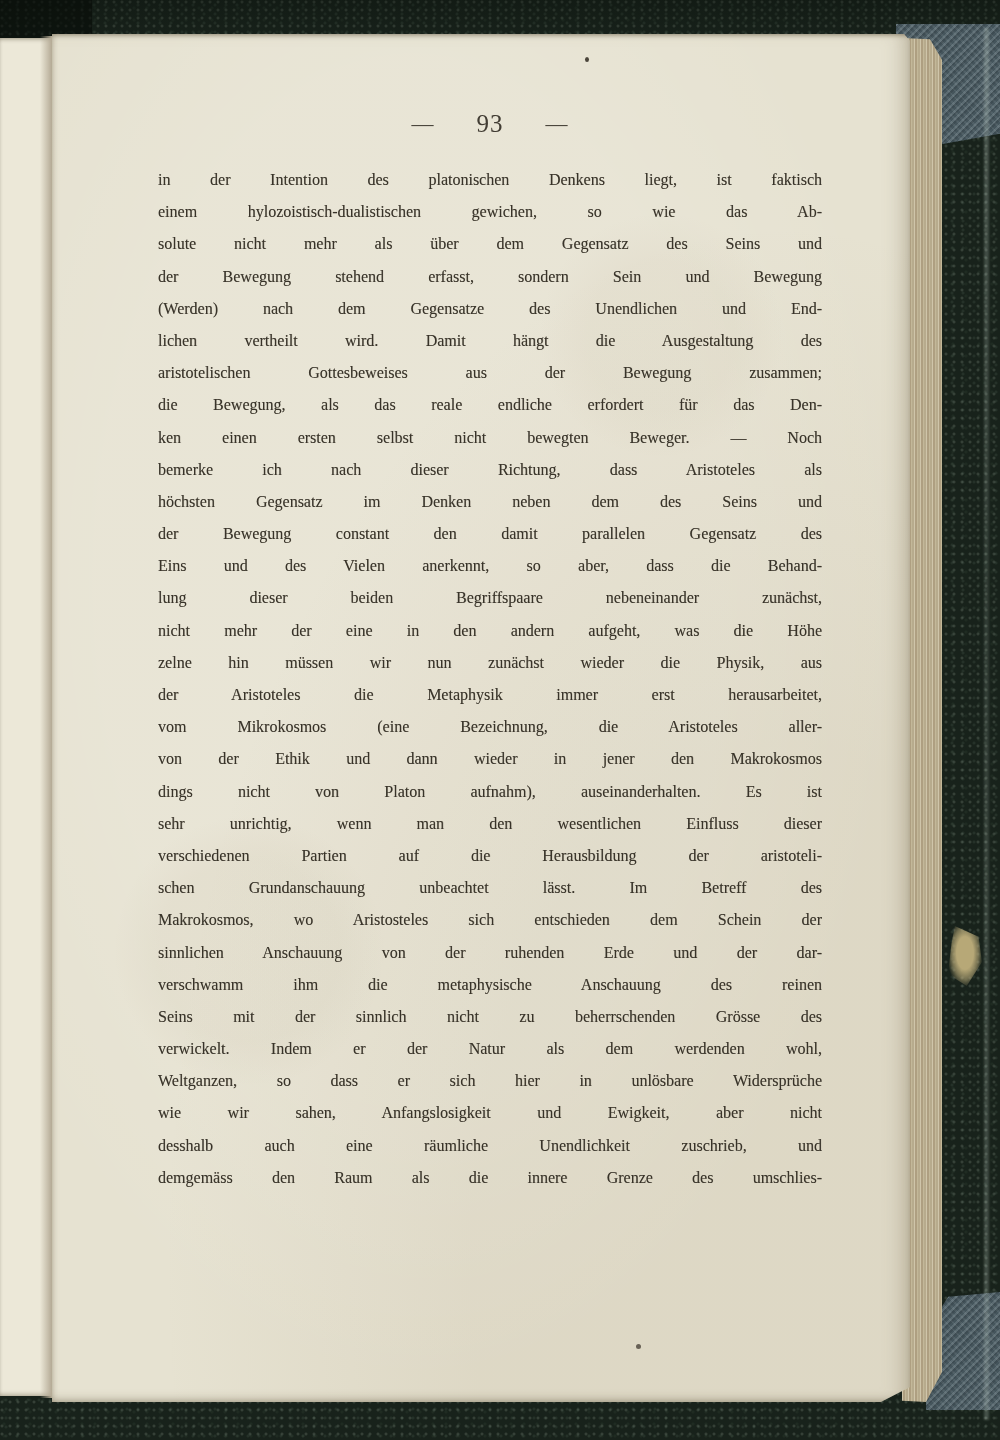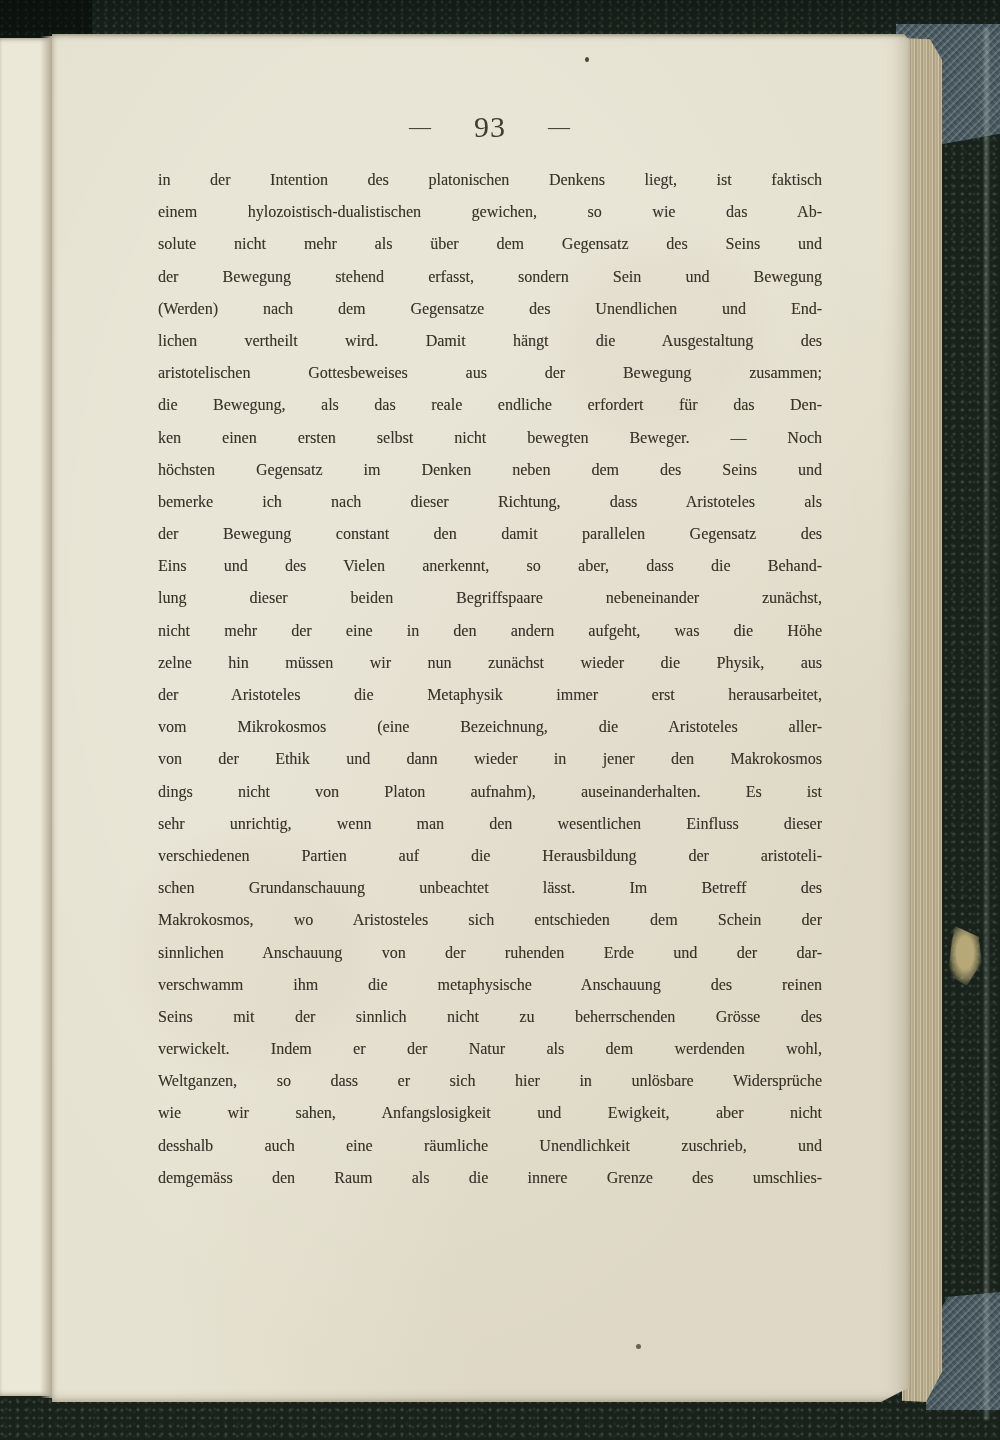--- a/index.html
+++ b/index.html
@@ -98,21 +98,21 @@
       inset 0 -6px 8px -5px rgba(95,84,60,0.45),
       inset -16px 0 22px -12px rgba(110,96,66,0.40),
       inset 4px 0 6px -3px rgba(110,96,66,0.25);
   }
 
   .page-header {
     position: absolute; left: 108px; top: 76px; width: 660px;
     display: flex; justify-content: center; align-items: center; gap: 42px;
     font-size: 22px; color: #413c33; letter-spacing: 1px;
   }
-  .page-header .page-num { font-size: 30px; }
+  .page-header .page-num { font-size: 25px; }
 
   .text-block {
     position: absolute; left: 106px; top: 130px; width: 664px;
     font-size: 16px; line-height: 32.2px; color: #383329;
     text-shadow: 0.3px 0.3px 0.5px rgba(56,51,41,0.35);
   }
   .text-line {
     text-align: justify;
     height: 32.2px;
     overflow: hidden;
@@ -151,22 +151,22 @@
     <div class="text-block">
         <div class="text-line">in der Intention des platonischen Denkens liegt, ist faktisch</div>
         <div class="text-line">einem hylozoistisch-dualistischen gewichen, so wie das Ab-</div>
         <div class="text-line">solute nicht mehr als über dem Gegensatz des Seins und</div>
         <div class="text-line">der Bewegung stehend erfasst, sondern Sein und Bewegung</div>
         <div class="text-line">(Werden) nach dem Gegensatze des Unendlichen und End-</div>
         <div class="text-line">lichen vertheilt wird.  Damit hängt die Ausgestaltung des</div>
         <div class="text-line">aristotelischen Gottesbeweises aus der Bewegung zusammen;</div>
         <div class="text-line">die Bewegung, als das reale endliche erfordert für das Den-</div>
         <div class="text-line">ken einen ersten selbst nicht bewegten Beweger. — Noch</div>
+        <div class="text-line">bemerke ich nach dieser Richtung, dass Aristoteles als</div>
         <div class="text-line">höchsten Gegensatz im Denken neben dem des Seins und</div>
-        <div class="text-line">bemerke ich nach dieser Richtung, dass Aristoteles als</div>
         <div class="text-line">der Bewegung constant den damit parallelen Gegensatz des</div>
         <div class="text-line">Eins und des Vielen anerkennt, so aber, dass die Behand-</div>
         <div class="text-line">lung dieser beiden Begriffspaare nebeneinander zunächst,</div>
         <div class="text-line">nicht mehr der eine in den andern aufgeht, was die Höhe</div>
         <div class="text-line">zelne hin müssen wir nun zunächst wieder die Physik, aus</div>
         <div class="text-line">der Aristoteles die Metaphysik immer erst herausarbeitet,</div>
         <div class="text-line">vom Mikrokosmos (eine Bezeichnung, die Aristoteles aller-</div>
         <div class="text-line">von der Ethik und dann wieder in jener den Makrokosmos</div>
         <div class="text-line">dings nicht von Platon aufnahm), auseinanderhalten.  Es ist</div>
         <div class="text-line">sehr unrichtig, wenn man den wesentlichen Einfluss dieser</div>

